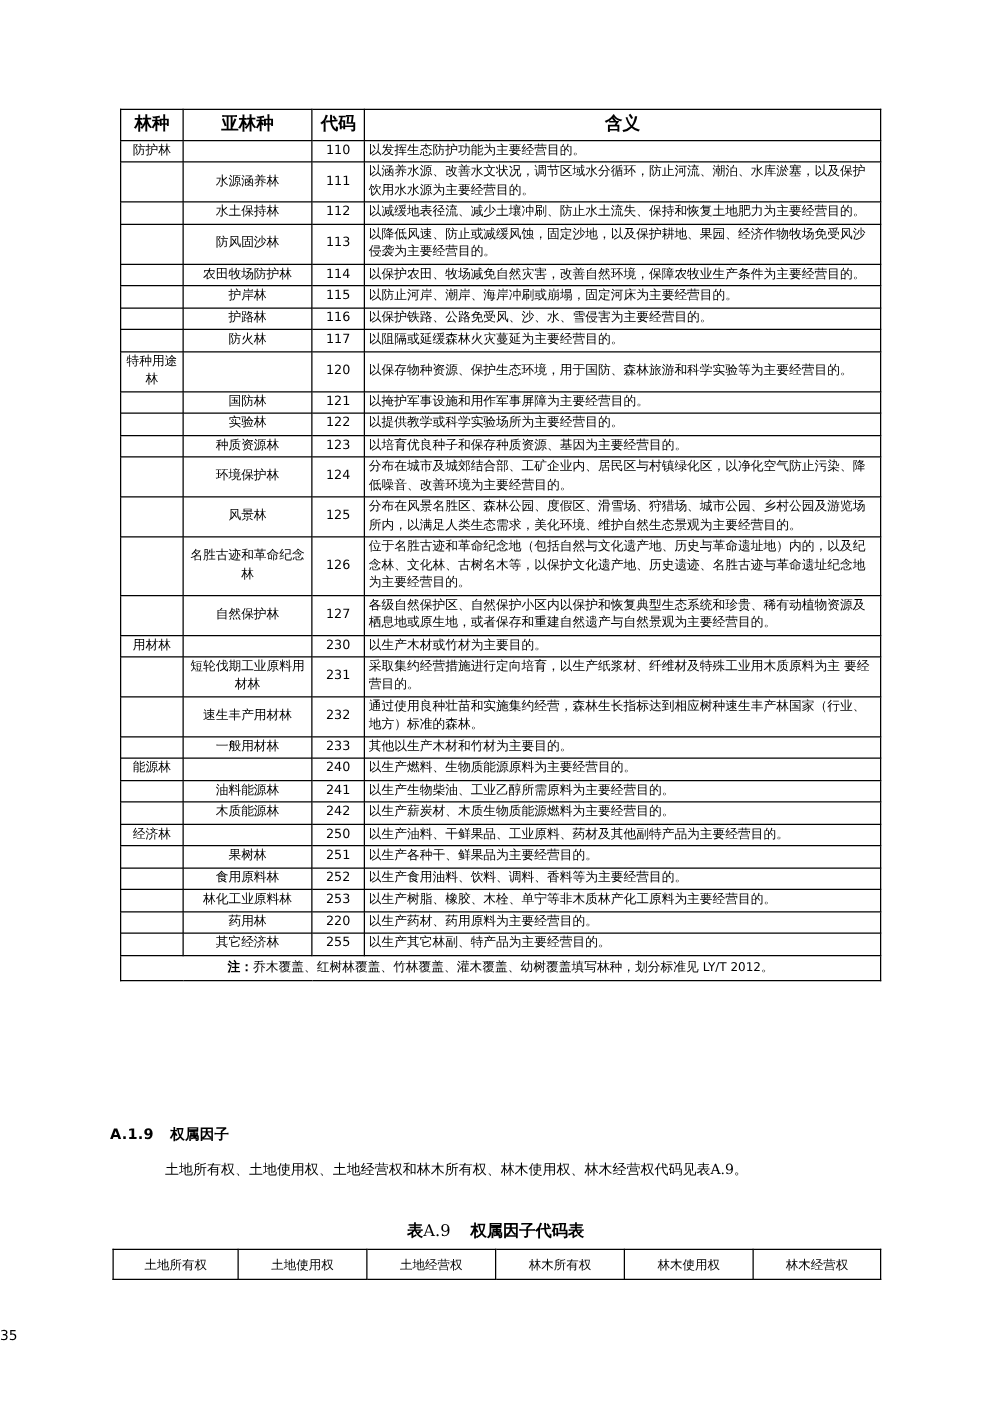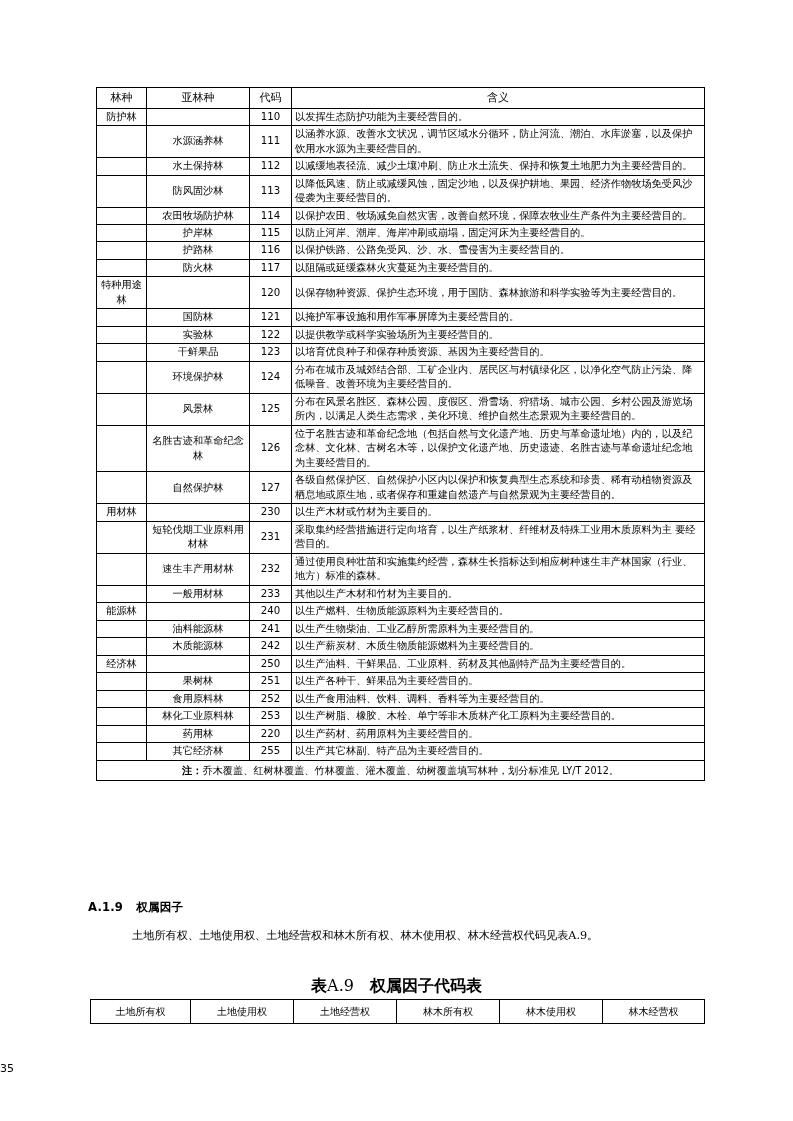--- a/index.html
+++ b/index.html
@@ -40,22 +40,22 @@
   table.code-table th {
     border: 0.9px solid #000;
     padding: 1px 3px;
     vertical-align: middle;
     font-size: 10.2px;
     line-height: 1.42;
     font-weight: normal;
   }
   table.code-table thead th {
     text-align: center;
-    font-weight: normal;
-    font-size: 11px;
+    font-weight: bold;
+    font-size: 14px;
     padding: 2px 3px;
     border-bottom: 1.5px solid #000;
   }
   col.c1 { width: 50px; }
   col.c2 { width: 103px; }
   col.c3 { width: 42px; }
   col.c4 { width: 413px; }
 
   td.cat      { text-align: center; }
   td.subcat   { text-align: center; }
@@ -96,21 +96,21 @@
     line-height: 1.5;
   }
 
   
   .tbl-caption {
     position: absolute;
     left: 0;
     top: 976px;
     width: 793px;
     text-align: center;
-    font-size: 16px;
+    font-size: 13px;
     font-weight: bold;
   }
   .tbl-caption .cap-num {
     font-family: "DejaVu Serif", "Liberation Serif", serif;
     font-weight: normal;
   }
   .tbl-caption .cap-gap { display: inline-block; width: 16px; }
 
   .right-table-wrap {
     position: absolute;
@@ -227,21 +227,21 @@
             <td class="meaning">以掩护军事设施和用作军事屏障为主要经营目的。</td>
           </tr>
           <tr>
             <td class="cat"></td>
             <td class="subcat">实验林</td>
             <td class="code">122</td>
             <td class="meaning">以提供教学或科学实验场所为主要经营目的。</td>
           </tr>
           <tr>
             <td class="cat"></td>
-            <td class="subcat">干鲜果品</td>
+            <td class="subcat">种质资源林</td>
             <td class="code">123</td>
             <td class="meaning">以培育优良种子和保存种质资源、基因为主要经营目的。</td>
           </tr>
           <tr>
             <td class="cat"></td>
             <td class="subcat">环境保护林</td>
             <td class="code">124</td>
             <td class="meaning">分布在城市及城郊结合部、工矿企业内、居民区与村镇绿化区，以净化空气防止污染、降低噪音、改善环境为主要经营目的。</td>
           </tr>
           <tr>

